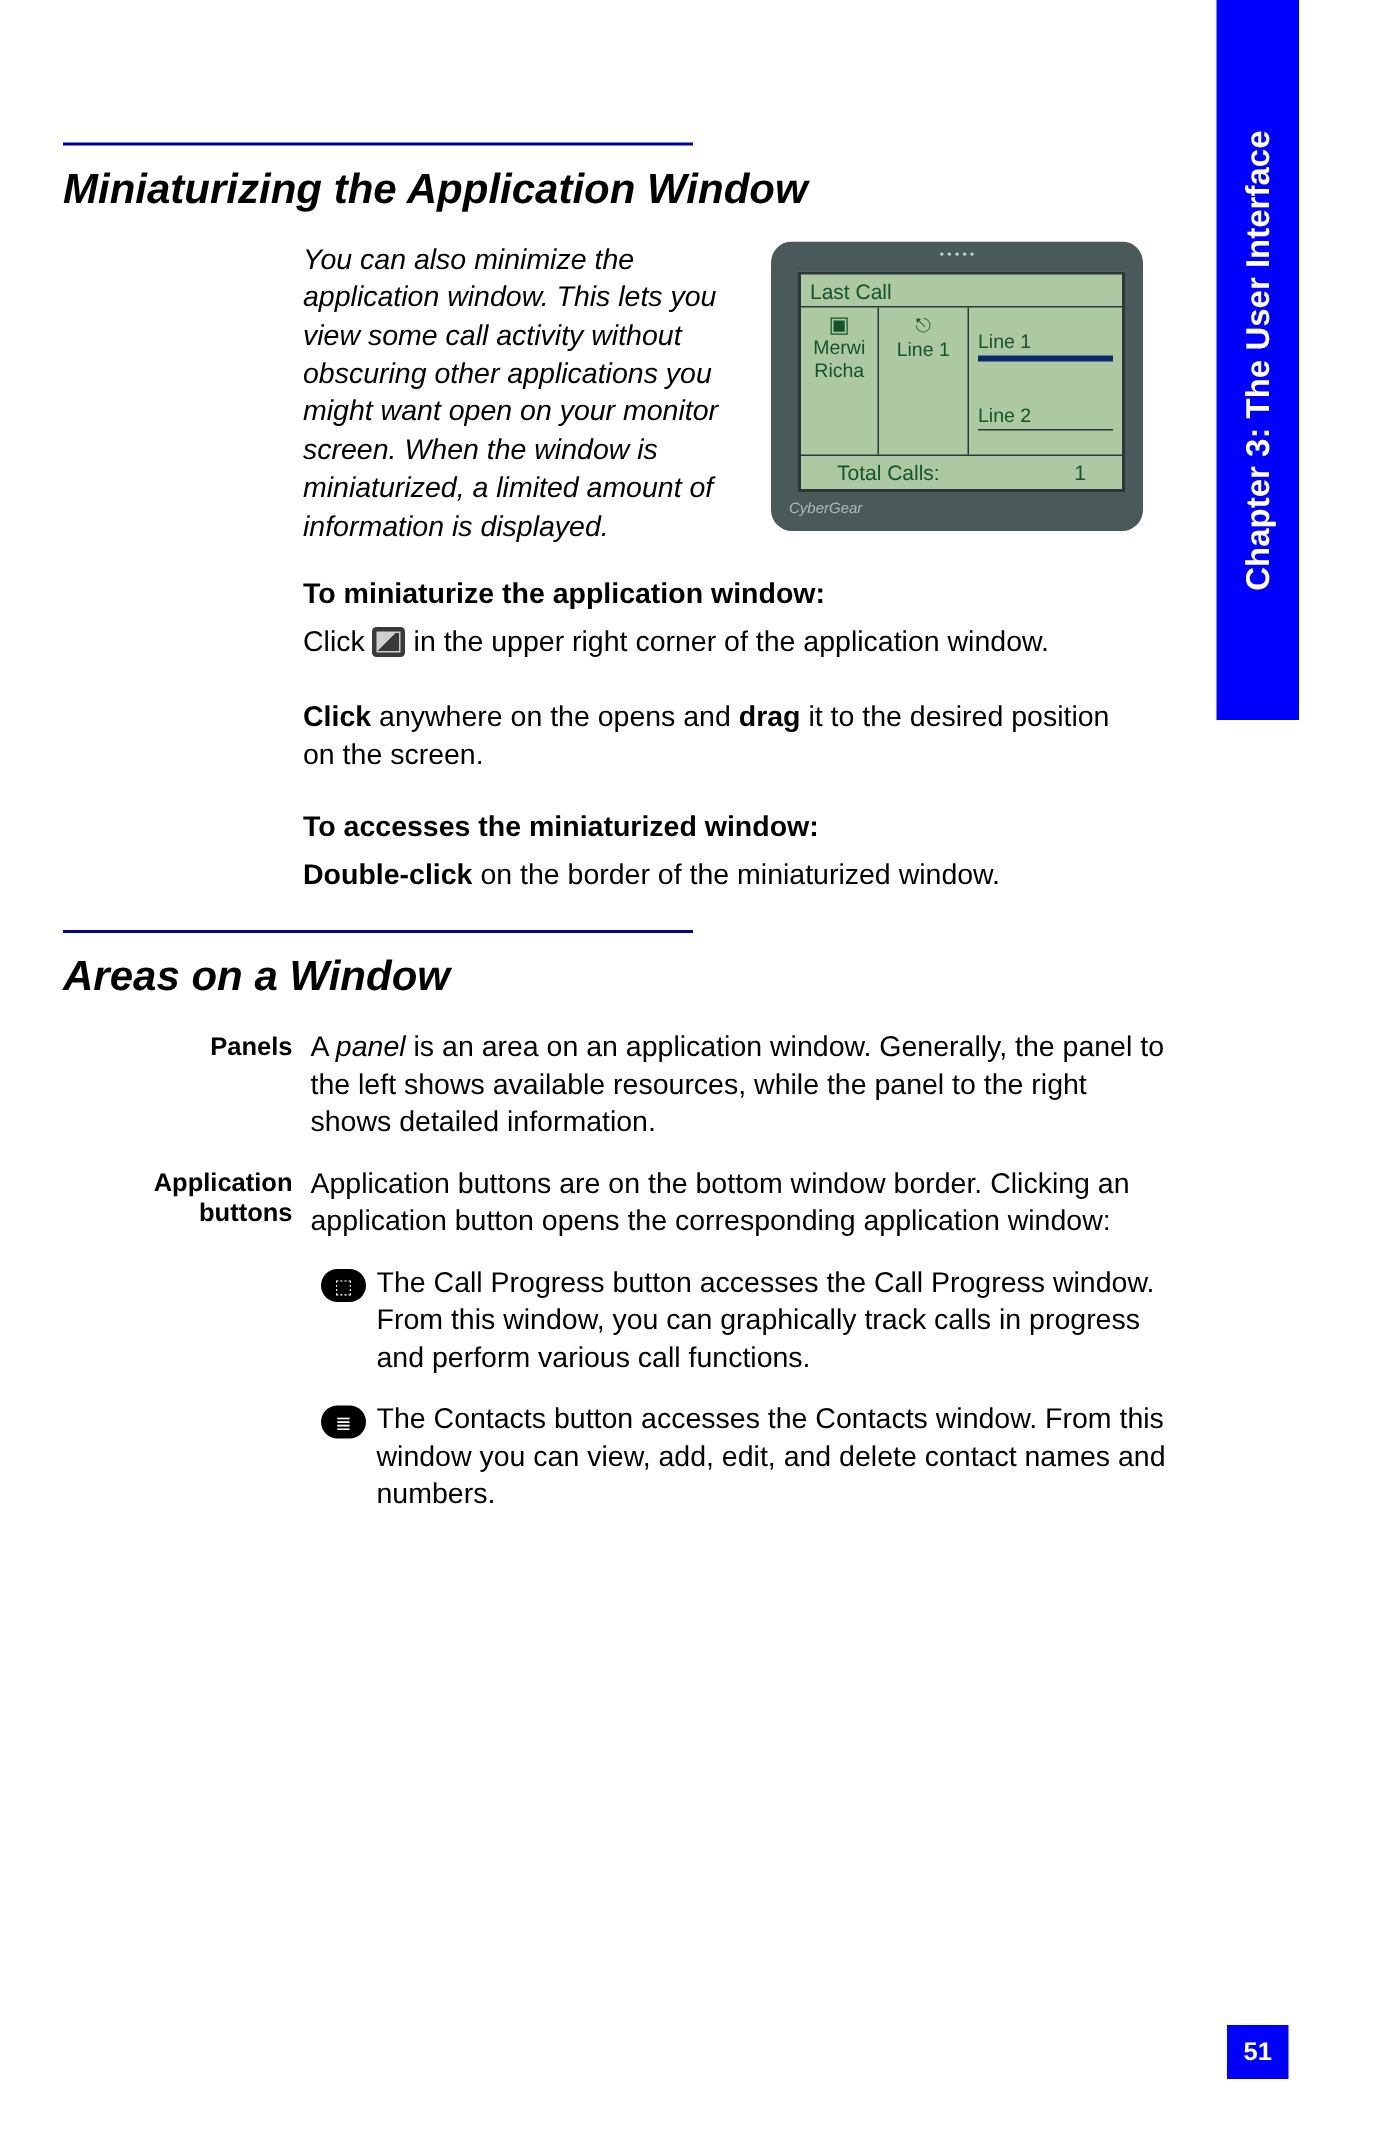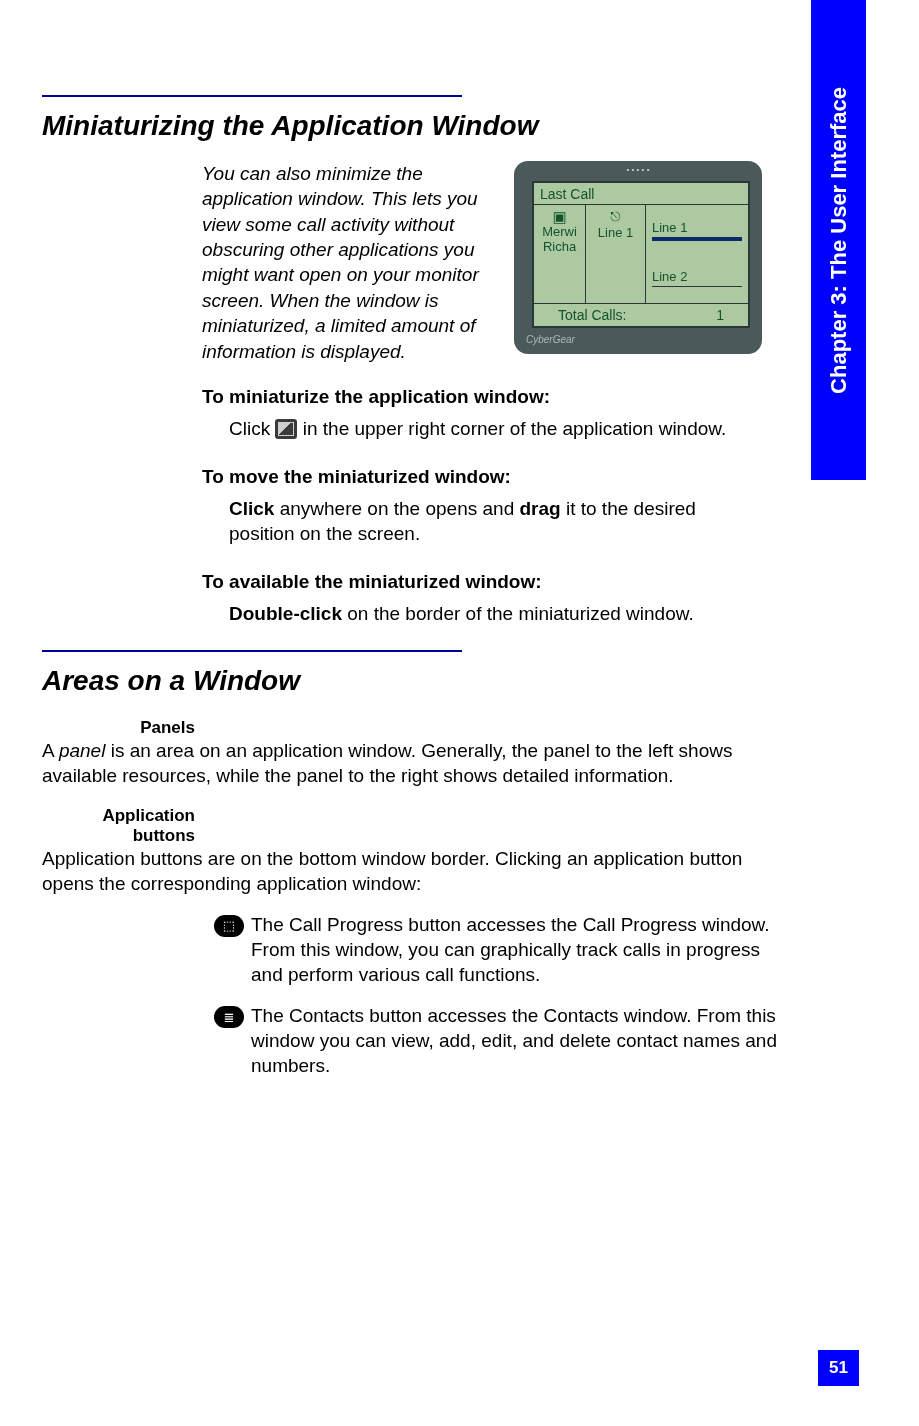--- a/index.html
+++ b/index.html
@@ -128,42 +128,40 @@
   }
   p.step-head {
     font-size: 19px;
     font-weight: bold;
     margin-bottom: 8px;
   }
   p.step-body {
     font-size: 19px;
     line-height: 1.34;
     margin-bottom: 24px;
-    margin-left: 27px;
   }
   .inline-icon {
     display: inline-flex;
     align-items: center; justify-content: center;
     width: 22px; height: 20px;
     background: #3a3a3a;
     border-radius: 3px;
     vertical-align: -4px;
     position: relative;
   }
   .inline-icon::after{
     content:"";
     position:absolute; inset:3px;
     border:1px solid #cfcfcf;
     background: linear-gradient(135deg,#cfcfcf 45%, transparent 46%);
   }
   .areas-block { margin-top: 8px; }
   .def-row {
     display: flex;
     margin-bottom: 16px;
-    flex-direction: column;
   }
   .def-label {
     width: 165px;
     text-align: right;
     font-size: 17px;
     font-weight: bold;
     padding-right: 12px;
     padding-top: 2px;
   }
   .def-text {
@@ -255,26 +253,25 @@
         <div class="mini-brand">CyberGear</div>
       </div>
       <p class="body">You can also minimize the application window. This lets you view some call activity without obscuring other applications you might want open on your monitor screen. When the window is miniaturized, a limited amount of information is displayed.</p>
     </div>
 
     <p class="step-head">To miniaturize the application window:</p>
     <p class="step-body">
       <span>Click </span><span class="inline-icon"></span><span> in the upper right corner of the application window.</span>
     </p>
 
-    <p class="step-head">To move the miniaturized window:</p>
     <p class="step-body">
       <b>Click</b><span> anywhere on the opens and </span><b>drag</b><span> it to the desired position on the screen.</span>
     </p>
 
-    <p class="step-head">To available the miniaturized window:</p>
+    <p class="step-head">To accesses the miniaturized window:</p>
     <p class="step-body">
       <b>Double-click</b><span> on the border of the miniaturized window.</span>
     </p>
   </div>
 
   <div class="areas-block">
     <div class="rule"></div>
     <h1 class="section">Areas on a Window</h1>
 
     <div class="def-row">

